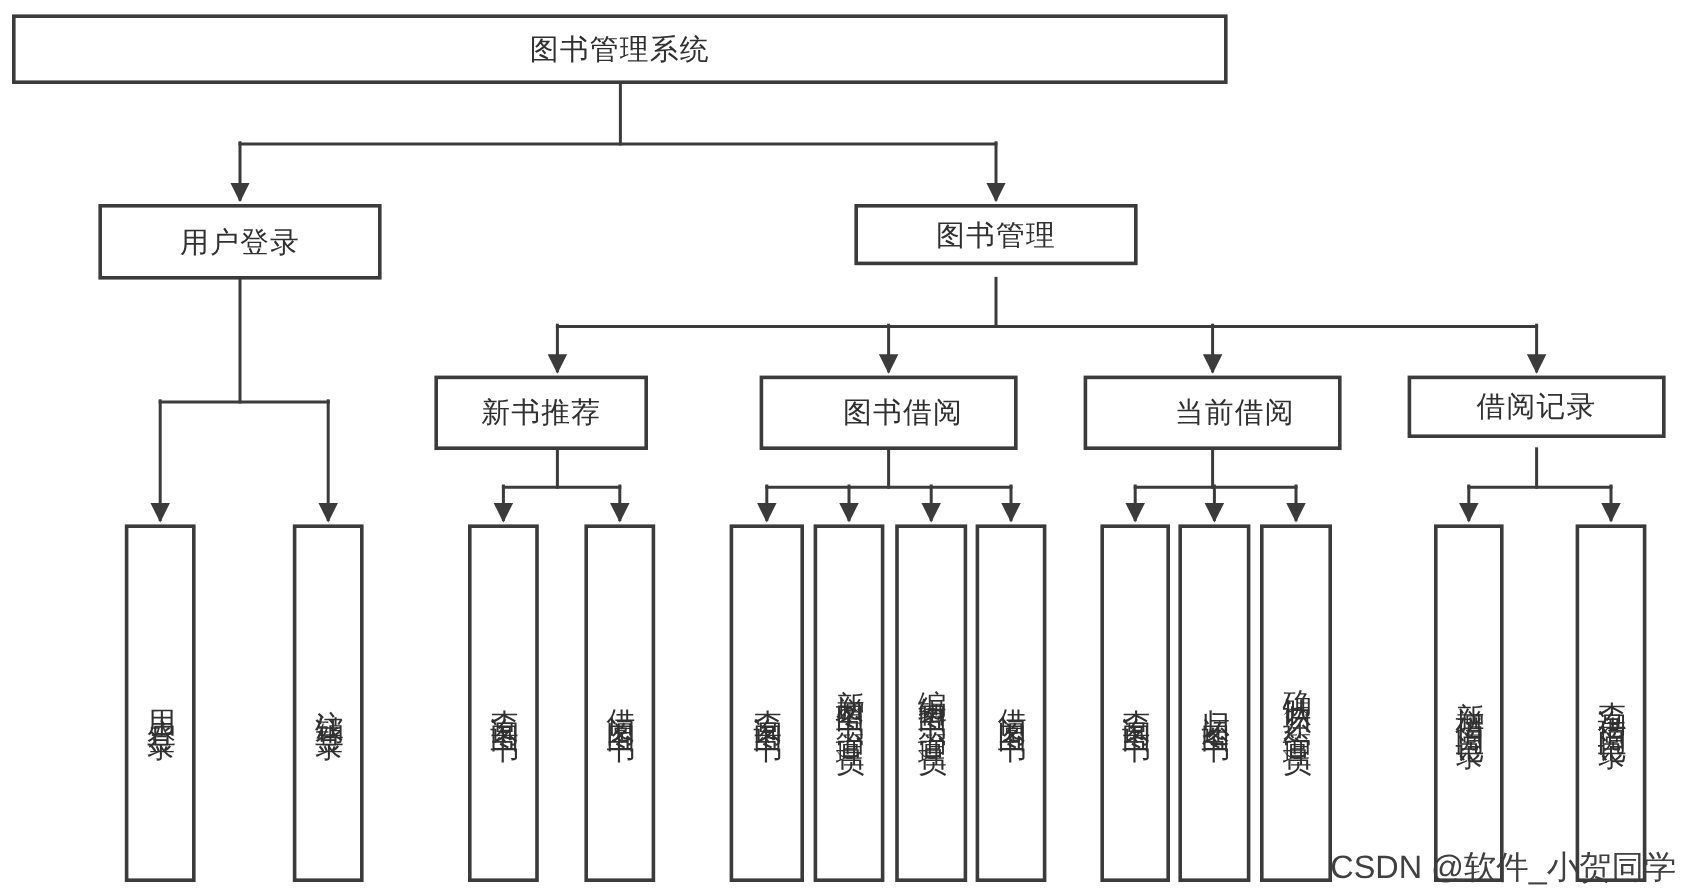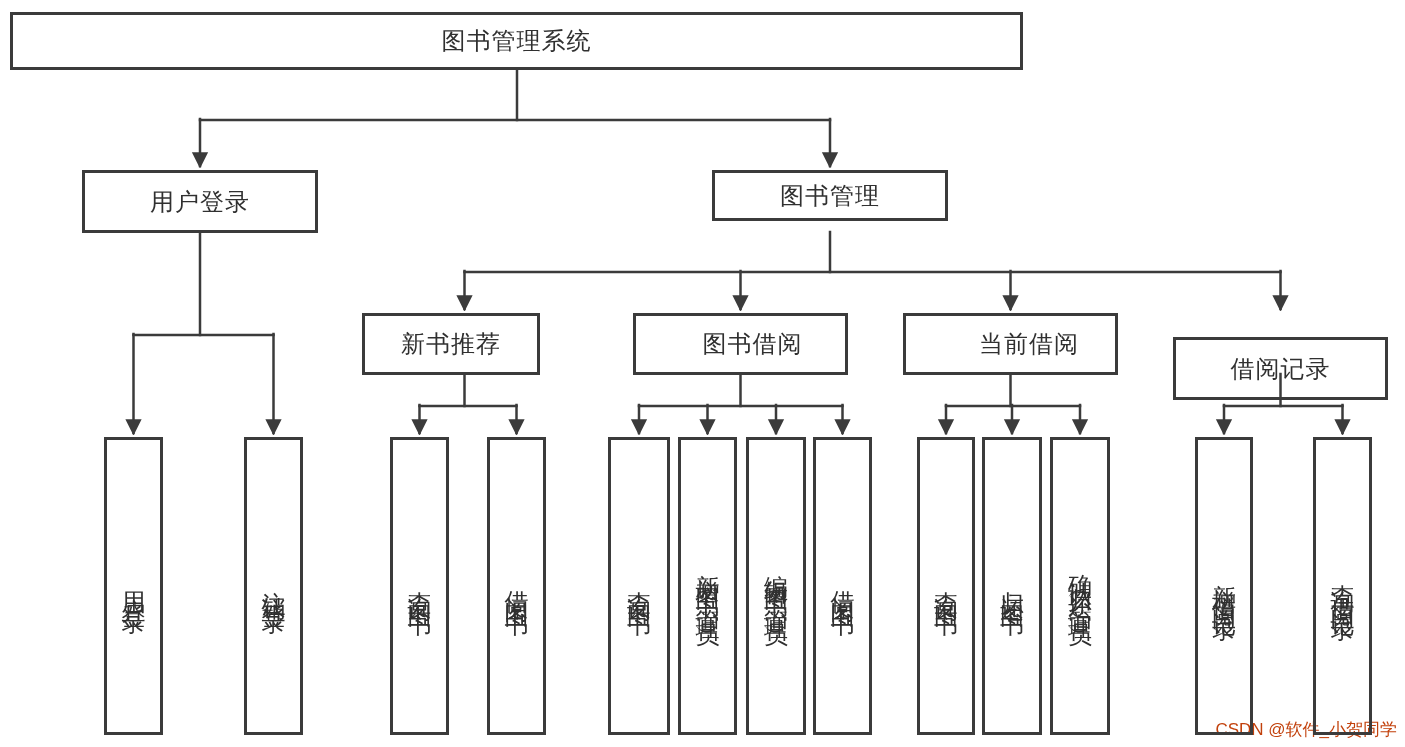--- a/index.html
+++ b/index.html
@@ -48,22 +48,22 @@
     text-orientation: mixed;
     font-size: 24px;
     letter-spacing: 7px;
     line-height: 1;
     color: #303030;
   }
   .watermark {
     position: absolute;
     right: 8px;
     bottom: 6px;
-    font-size: 17px;
-    color: #c2410c;
+    font-size: 27px;
+    color: #404040;
     z-index: 1;
     white-space: nowrap;
   }
 </style>
 </head>
 <body>
 
 <div class="canvas">
 
   <svg class="connectors" width="1405" height="747" viewBox="0 0 1405 747">
@@ -116,21 +116,21 @@
   <div class="watermark">CSDN @软件_小贺同学</div>
 
   <div class="node h" style="left:10px; top:12px; width:1013px; height:58px;">图书管理系统</div>
 
   <div class="node h" style="left:82px; top:170px; width:236px; height:63px;">用户登录</div>
   <div class="node h" style="left:712px; top:170px; width:236px; height:51px;">图书管理</div>
 
   <div class="node h" style="left:362px; top:313px; width:178px; height:62px;">新书推荐</div>
   <div class="node h" style="left:633px; top:313px; width:215px; height:62px;padding-left:24px;">图书借阅</div>
   <div class="node h" style="left:903px; top:313px; width:215px; height:62px;padding-left:37px;">当前借阅</div>
-  <div class="node h" style="left:1173px; top:313px; width:215px; height:63px;margin-top:24px;">借阅记录</div>
+  <div class="node h" style="left:1173px; top:313px; width:215px; height:52px;">借阅记录</div>
 
   <div class="node leaf" style="left:104px; top:437px; width:59px; height:298px;">
     <span>用户登录</span>
   </div>
   <div class="node leaf" style="left:244px; top:437px; width:59px; height:298px;">
     <span>注销登录</span>
   </div>
 
   <div class="node leaf" style="left:390px; top:437px; width:59px; height:298px;">
     <span>查询图书</span>

